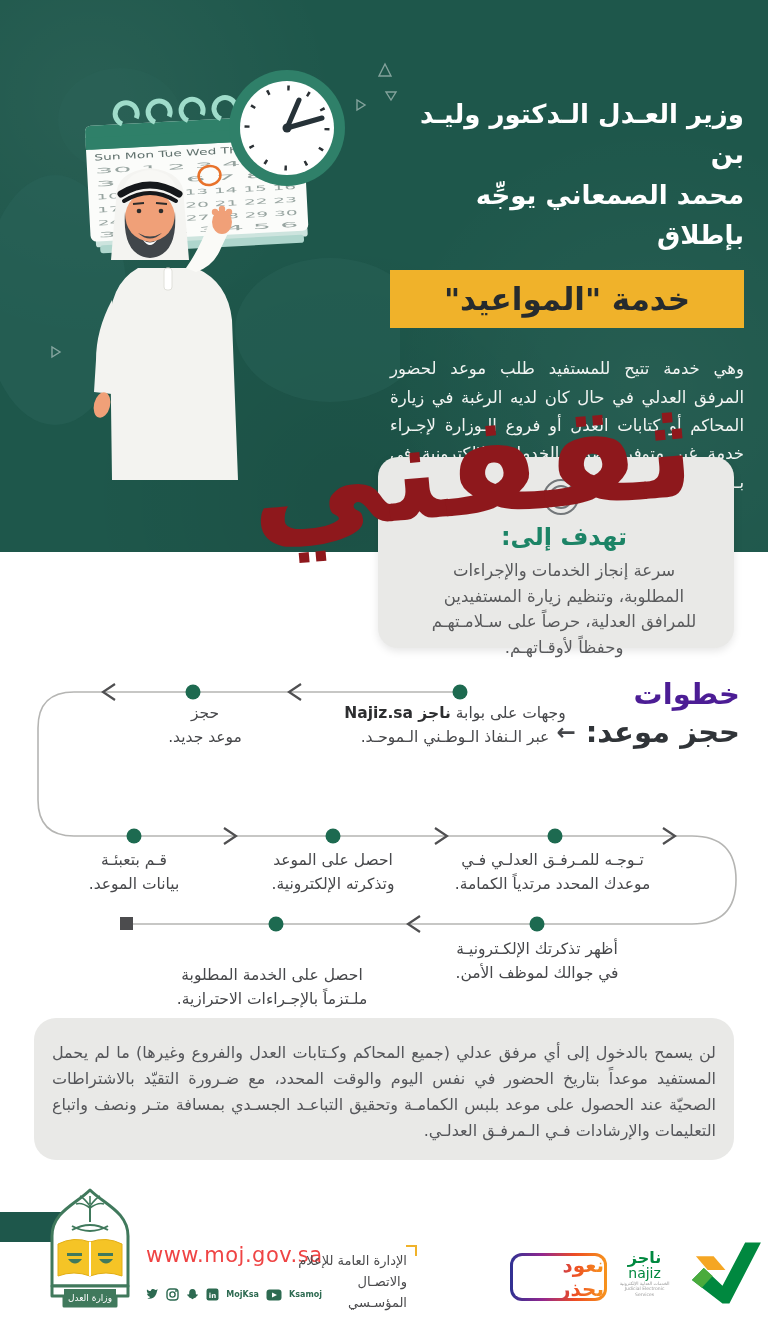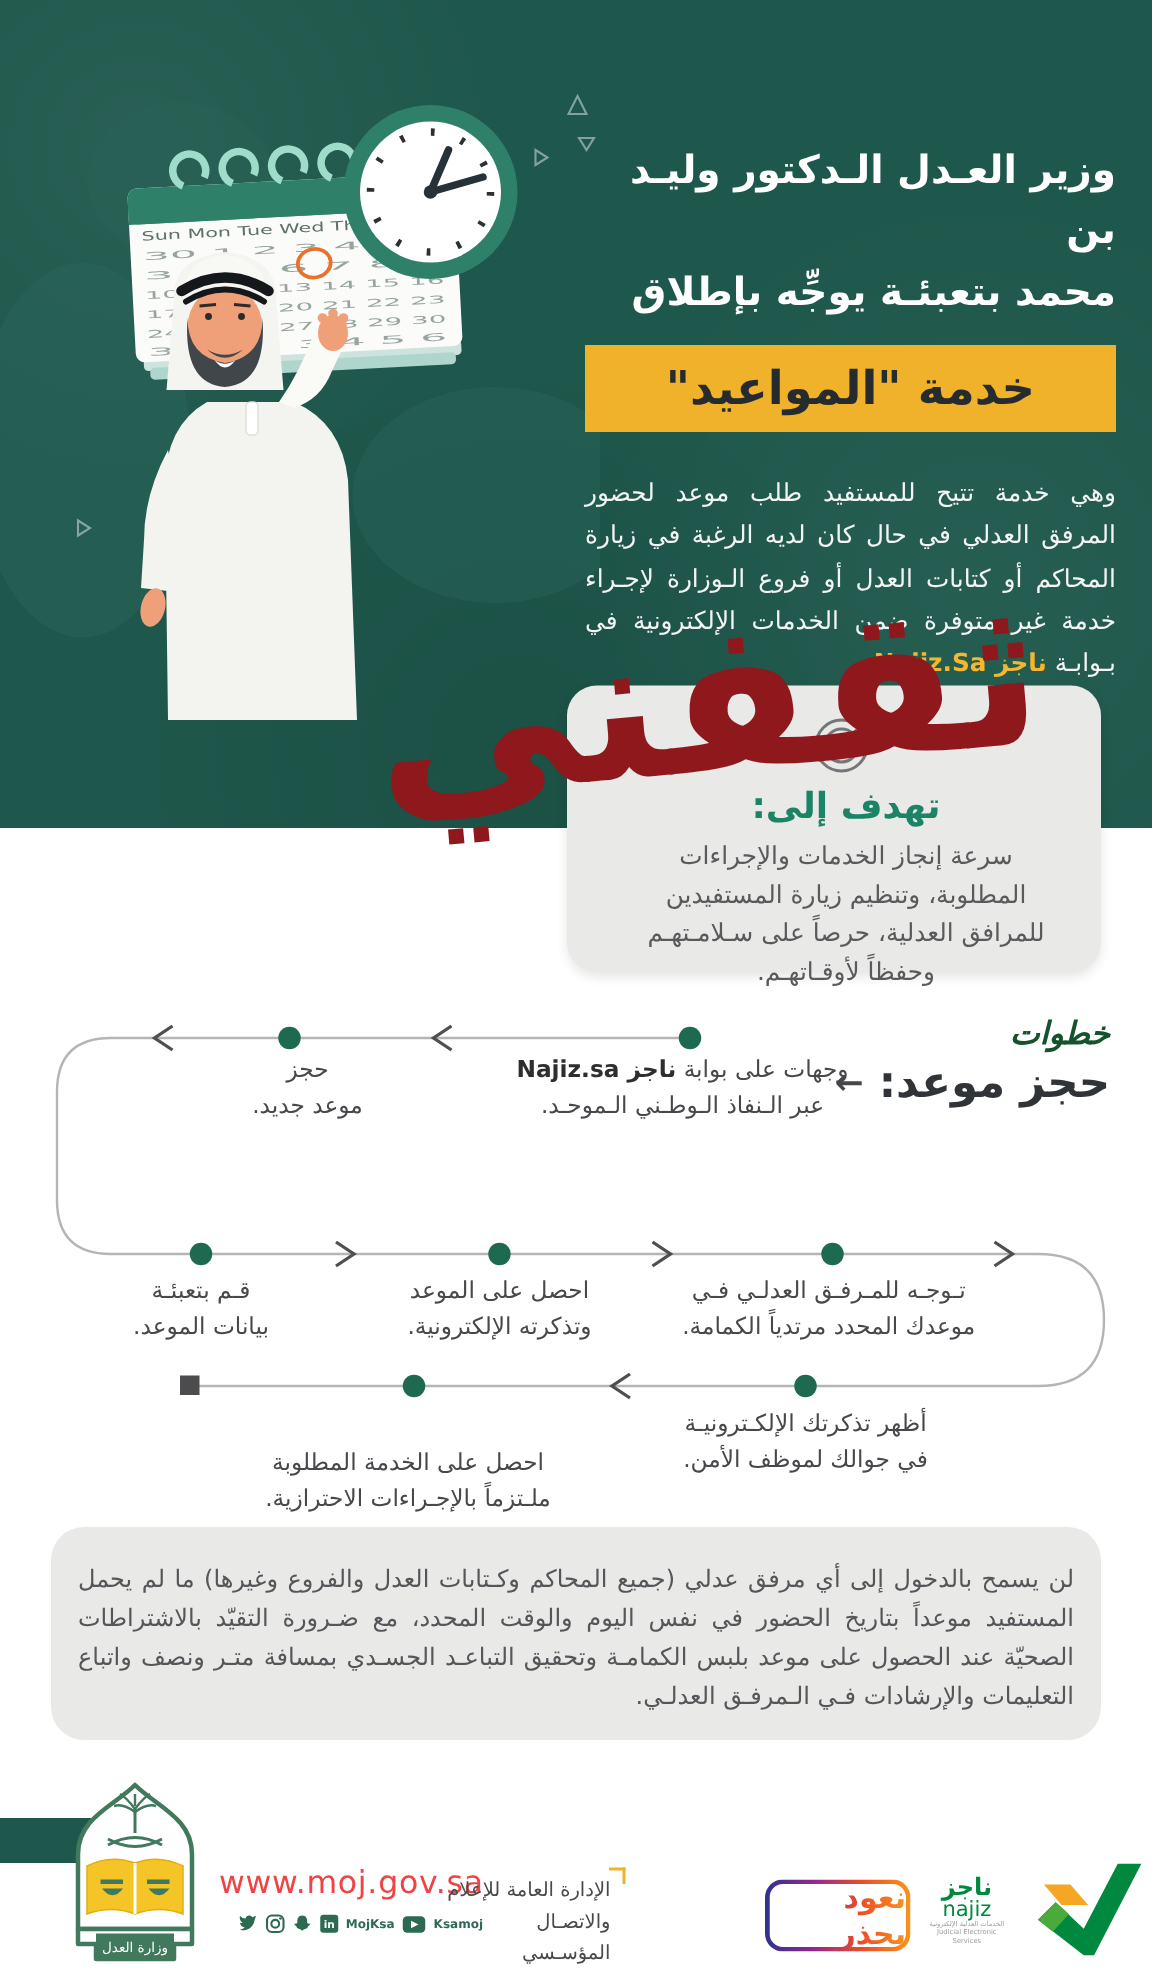--- a/index.html
+++ b/index.html
@@ -24,37 +24,37 @@
   
   .card{position:absolute;top:457px;height:191px;width:340px;background:#e9e9e7;border-radius:20px;
         box-shadow:0 3px 8px rgba(0,0,0,.10);text-align:center;direction:rtl;z-index:10;}
   .card-goals{right:34px;padding-left:16px;}
   .card-audience{left:37px;}
   .card .icon{margin-top:10px;height:54px;}
   .card h2{margin:2px 0 7px;font-size:24px;color:#1c8466;font-weight:bold;}
   .card p{margin:0;padding:0 26px;font-size:16.5px;color:#595a5c;line-height:1.55;}
   
   .steps-heading{position:absolute;top:676px;right:28px;direction:rtl;text-align:right;z-index:5;}
-  .steps-heading .h1{color:#14532d;font-size:21px;font-weight:bold;line-height:1.3;font-style:italic;}
+  .steps-heading .h1{color:#4c1d95;font-size:29px;font-weight:bold;line-height:1.3;}
   .steps-heading .h2{color:#303438;font-size:29px;font-weight:bold;line-height:1.3;}
   .steps-heading .arr{color:#44464a;font-size:23px;font-weight:bold;margin-right:10px;vertical-align:2px;}
   .timeline{position:absolute;top:670px;left:0;z-index:1;}
   .step{position:absolute;direction:rtl;text-align:center;font-size:15.5px;color:#47484b;
         line-height:1.52;z-index:5;}
   .step b{color:#2d2e30;}
   
   .warning{position:absolute;top:1018px;left:34px;width:700px;height:142px;background:#e9e9e7;
            border-radius:22px;box-sizing:border-box;padding:22px 18px;direction:rtl;z-index:5;}
   .warning p{margin:0;font-size:16px;color:#55565a;line-height:1.62;text-align:justify;}
   
   .footer-band{position:absolute;top:1212px;left:0;width:108px;height:30px;background:#1e574b;}
   .moj-logo{position:absolute;top:1186px;left:38px;}
   .site-block{position:absolute;top:1243px;left:146px;width:176px;text-align:center;}
   .site{font-size:21px;color:#ef4444;letter-spacing:.5px;}
-  .socials{margin-top:9px;display:flex;align-items:center;justify-content:flex-end;gap:5px;}
+  .socials{margin-top:21px;display:flex;align-items:center;justify-content:space-between;gap:5px;}
   .handle{font-size:8px;font-weight:bold;color:#2d6a51;}
   .dept{position:absolute;top:1251px;left:295px;width:112px;direction:rtl;text-align:right;
         font-size:13px;color:#4a4a4c;line-height:1.6;}
   .bracket{position:absolute;top:-6px;right:-10px;width:9px;height:9px;
            border-top:2.5px solid #f0b22a;border-right:2.5px solid #f0b22a;}
   .badge{position:absolute;top:1253px;left:510px;width:97px;height:48px;border-radius:12px;
          border:3px solid transparent;box-sizing:border-box;
          background:linear-gradient(#fff,#fff) padding-box,
                     linear-gradient(90deg,#2e3192,#92278f,#ed4c24,#f7941d) border-box;
          display:flex;align-items:center;justify-content:center;}
@@ -144,21 +144,21 @@
         <polygon points="385,64 391,76 379,76"></polygon>
         <polygon points="386,92 396,92 391,100"></polygon>
         <polygon points="357,100 357,110 365,105"></polygon>
         <polygon points="52,347 52,357 60,352"></polygon>
       </g>
     </svg>
 
     <div class="hero-text">
       <div class="hero-title">
         <div>وزير العـدل الـدكتور وليـد بن</div>
-        <div>محمد بتعبئـة يوجِّه بإطلاق</div>
+        <div>محمد الصمعاني يوجِّه بإطلاق</div>
       </div>
       <div class="banner">
         <span>خدمة "المواعيد"</span>
       </div>
       <p class="desc"><span>وهي خدمة تتيح للمستفيد طلب موعد لحضور المرفق العدلي في حال كان لديه الرغبة في زيارة المحاكم أو كتابات العدل أو فروع الـوزارة لإجـراء خدمة غير متوفرة ضمن الخدمات الإلكترونية في بـوابـة </span><b class="hl">ناجز Najiz.Sa.</b></p>
     </div>
   </section>
 
   <div class="watermark">ثقفني</div>
 

